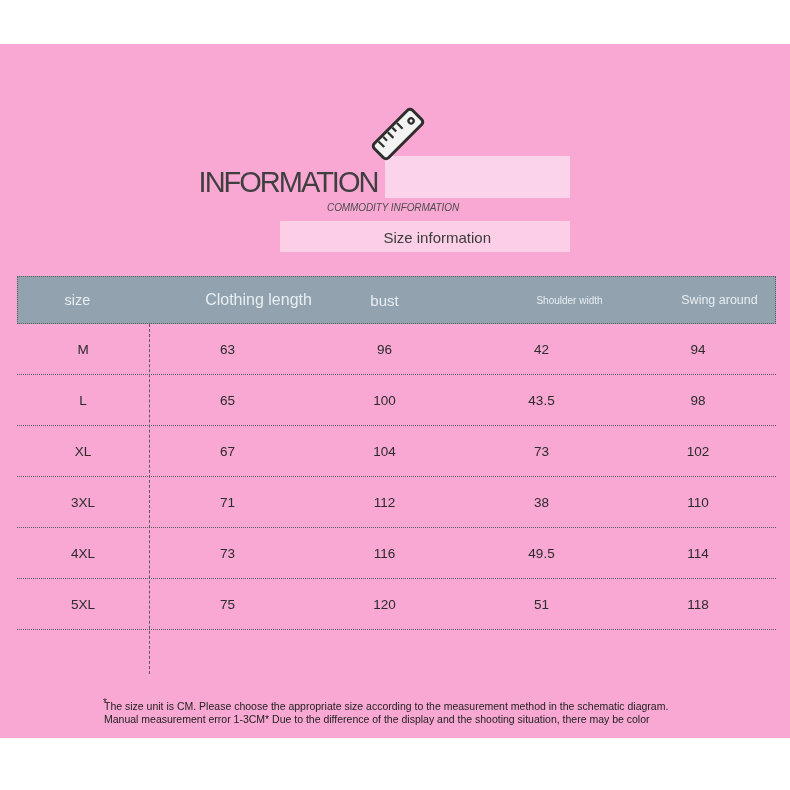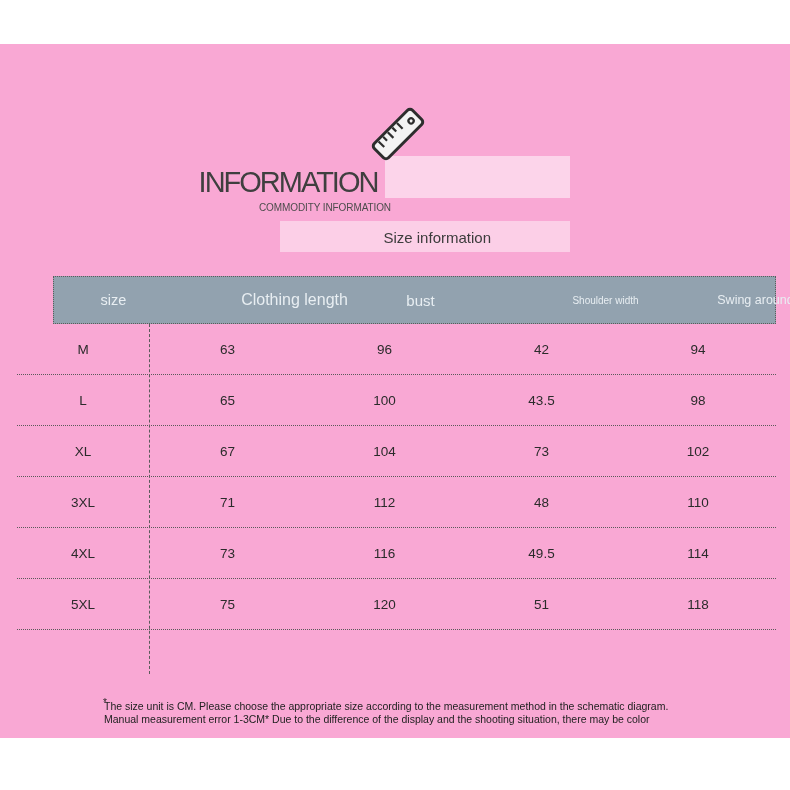--- a/index.html
+++ b/index.html
@@ -20,40 +20,40 @@
   .patch-b { left: 280px; top: 177px; width: 290px; height: 31px; background: rgba(255,255,255,0.45); }
 
   
   .info-title {
     position: absolute; top: 122px; left: 188px; width: 200px;
     text-align: center; white-space: nowrap;
     font-size: 29px; letter-spacing: -2px; color: #3f3f3f; font-weight: 400;
   }
   .commodity-sub {
     position: absolute; top: 158px; left: 259px; width: 200px;
-    text-align: left; white-space: nowrap;
-    font-size: 10px; letter-spacing: -0.1px; color: #4c4c4c;
+    text-align: right; white-space: nowrap;
+    font-size: 10px; letter-spacing: -0.1px; color: #4c4c4c; font-style: italic;
   }
   .size-section {
     position: absolute; top: 185px; left: 291px; width: 200px;
     text-align: right; white-space: nowrap;
     font-size: 15px; color: #3c3c3c;
   }
 
   
   .ruler-wrap { position: absolute; left: 369px; top: 61px; width: 58px; height: 58px; }
 
   
   .size-table { position: absolute; left: 17px; top: 232px; width: 759px; }
   .thead {
     box-sizing: border-box;
     height: 48px; background: #92a2af;
     border: 1px dotted #5b5b5b;
     display: grid; grid-template-columns: 131px 157px 157px 157px 155px;
-    align-items: center; color: #e8eef2; margin-left: 36px;
+    align-items: center; color: #e8eef2;
   }
   .thead .col { justify-self: center; position: relative; white-space: nowrap; }
   .col-0 { left: -6px;  font-size: 14.5px; }
   .col-1 { left: 31px;  font-size: 16px; }
   .col-2 { left: 0px;   font-size: 15px; }
   .col-3 { left: 28px;  font-size: 10px; }
   .col-4 { left: 22px;  font-size: 12.5px; }
 
   .tbody { position: relative; }
   .trow {
@@ -139,21 +139,21 @@
           <span>104</span>
           <span>73</span>
           <span>102</span>
         </div>
 
 
         <div class="trow">
           <span>3XL</span>
           <span>71</span>
           <span>112</span>
-          <span>48</span>
+          <span>38</span>
           <span>110</span>
         </div>
 
         <div class="trow">
           <span>4XL</span>
           <span>73</span>
           <span>116</span>
           <span>49.5</span>
           <span>114</span>
         </div>

